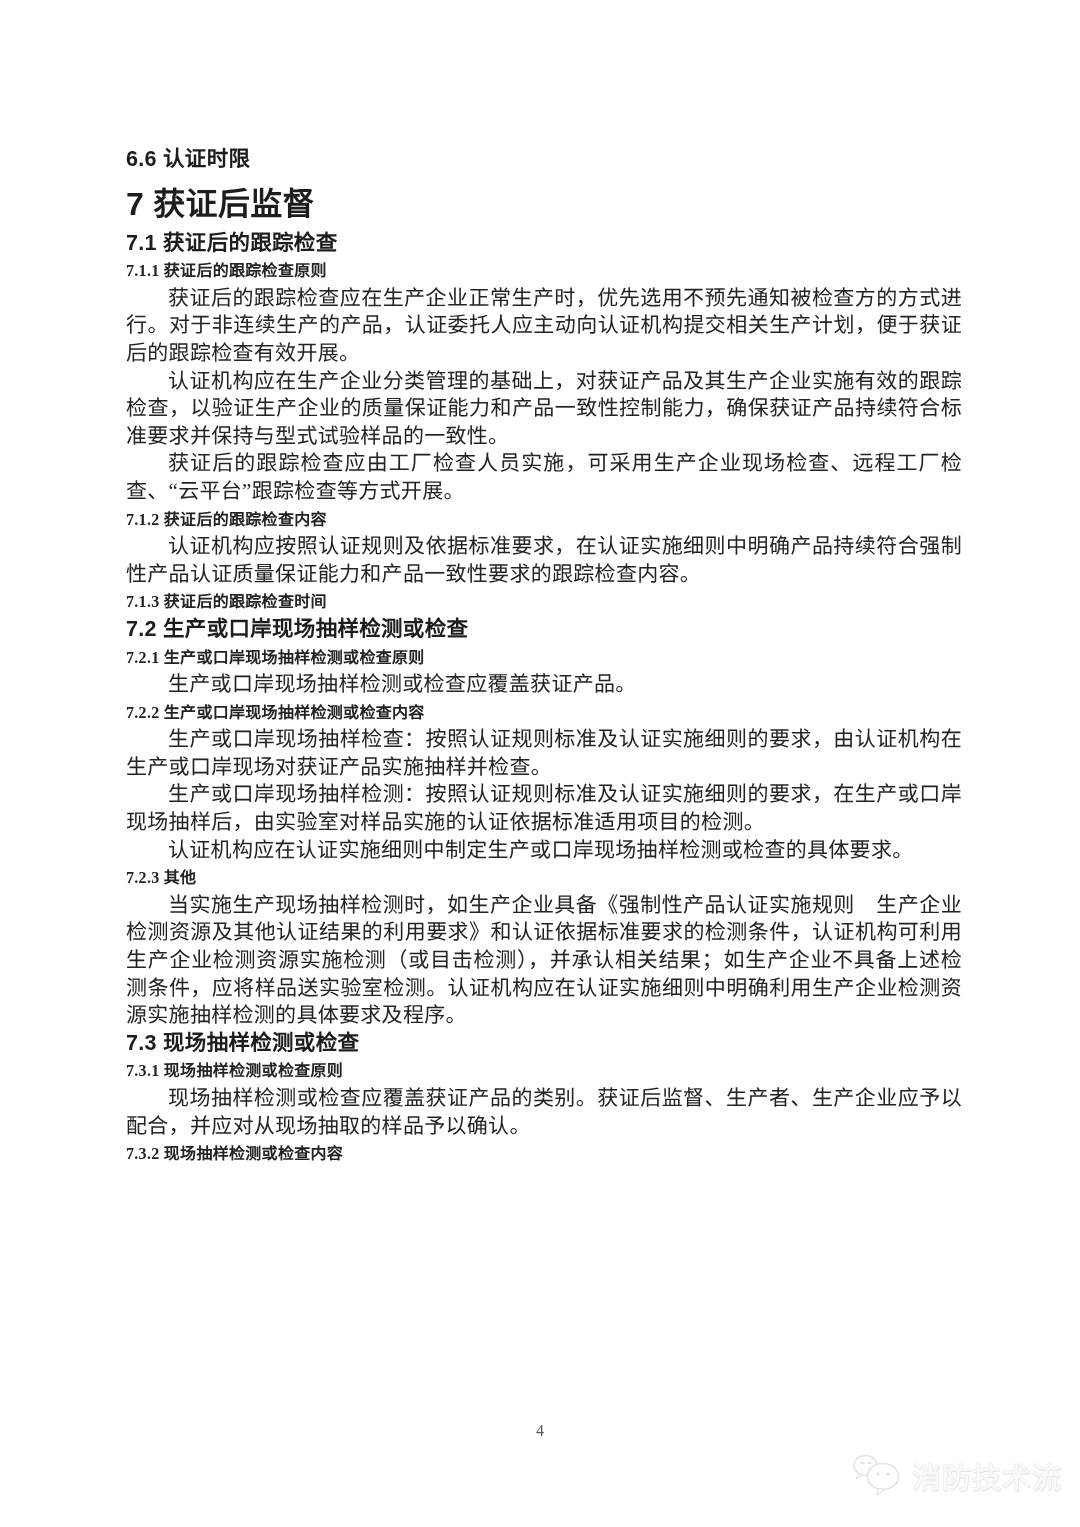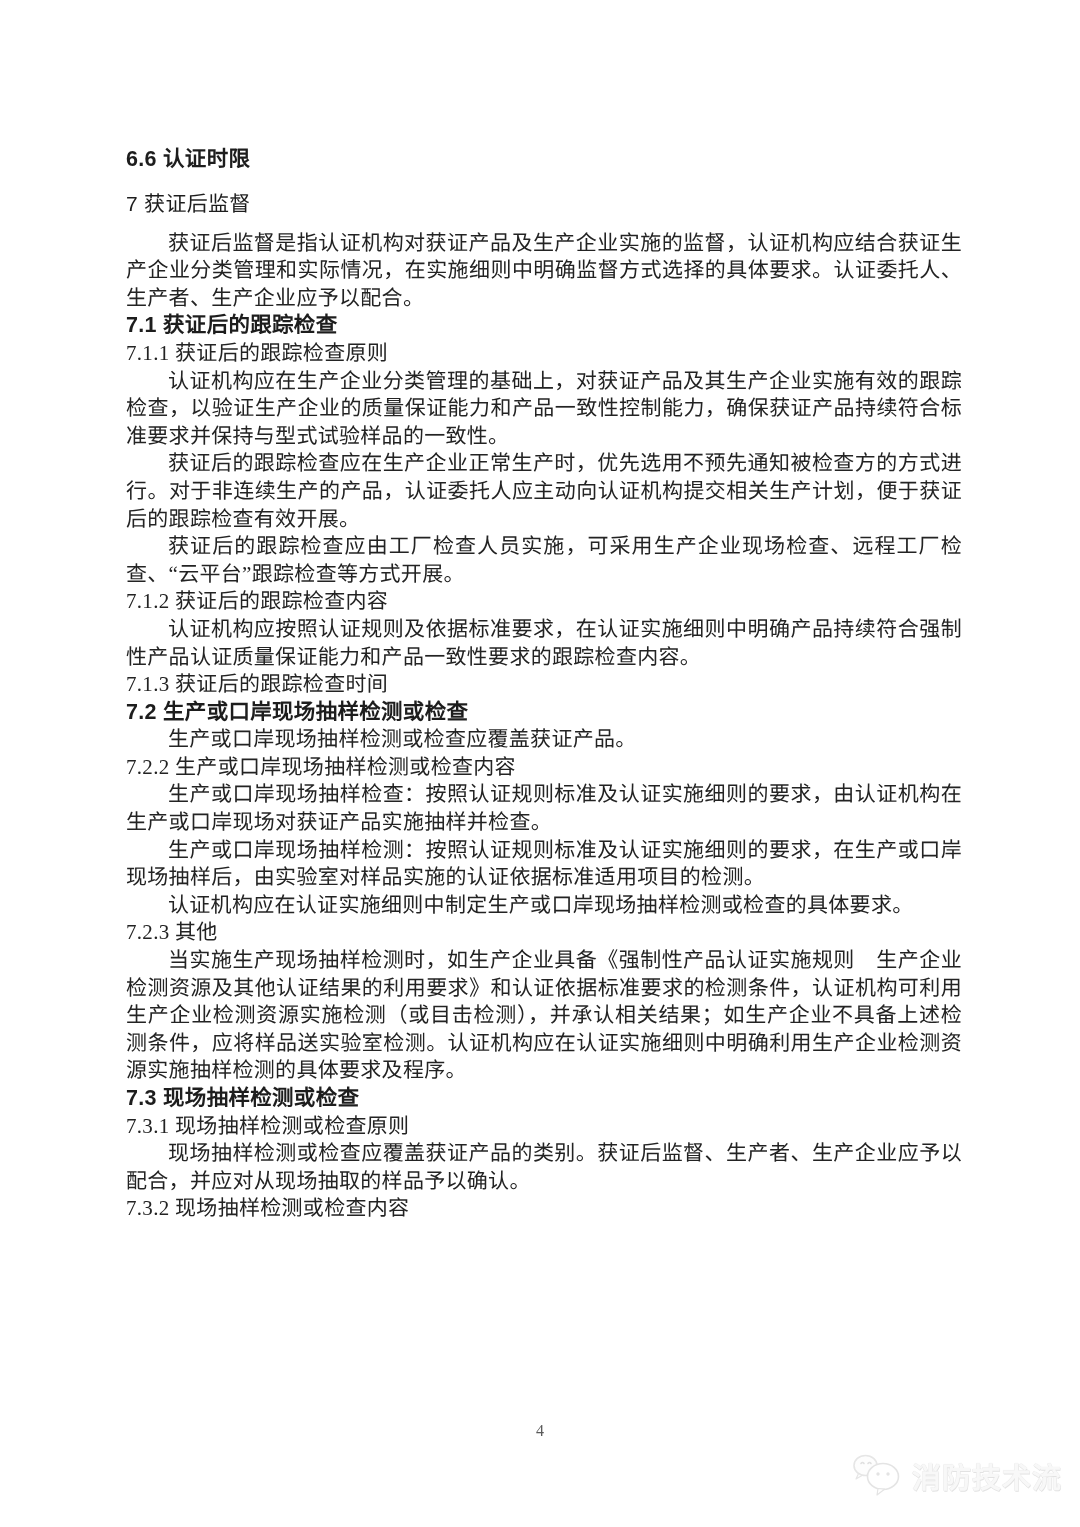--- a/index.html
+++ b/index.html
@@ -29,38 +29,38 @@
   }
   .content p, .content h1, .content h2, .content h3 {
     margin: 0;
     padding: 0;
   }
   .para {
     text-indent: 2em;
   }
   .chapter-h {
     font-family: "Liberation Sans", "DejaVu Sans", sans-serif;
-    font-size: 21px;
-    font-weight: 400;
+    font-size: 32px;
+    font-weight: 700;
     line-height: 36px;
     margin: 12px 0 8px 0 !important;
     text-indent: 0;
     color: #1d1d1d;
   }
   .section-h {
     font-family: "Liberation Sans", "DejaVu Sans", sans-serif;
     font-size: 21.5px;
     font-weight: 700;
     line-height: 27.6px;
     text-indent: 0;
     color: #1d1d1d;
   }
   .subsection-h {
-    font-size: 21px;
-    font-weight: 400;
+    font-size: 16px;
+    font-weight: 700;
     line-height: 27.6px;
     text-indent: 0;
   }
   .page-footer {
     position: absolute;
     top: 1422px;
     left: 0;
     width: 100%;
     text-align: center;
     font-size: 16px;
@@ -92,30 +92,30 @@
   }
 </style>
 </head>
 <body>
 
 <div class="page">
 
   <div class="content">
     <h2 class="section-h">6.6 认证时限</h2>
     <h1 class="chapter-h">7 获证后监督</h1>
-    <p class="para">获证后监督是指认证机构对获证产品及生产企业实施的监督，认证机构应结合获证生产企业分类管理和实际情况，在实施细则中明确监督方式选择的具体要求。认证委托人、生产者、生产企业应予以配合。</p>
     <h2 class="section-h">7.1 获证后的跟踪检查</h2>
     <h3 class="subsection-h">7.1.1 获证后的跟踪检查原则</h3>
+    <p class="para">获证后的跟踪检查应在生产企业正常生产时，优先选用不预先通知被检查方的方式进行。对于非连续生产的产品，认证委托人应主动向认证机构提交相关生产计划，便于获证后的跟踪检查有效开展。</p>
     <p class="para">认证机构应在生产企业分类管理的基础上，对获证产品及其生产企业实施有效的跟踪检查，以验证生产企业的质量保证能力和产品一致性控制能力，确保获证产品持续符合标准要求并保持与型式试验样品的一致性。</p>
-    <p class="para">获证后的跟踪检查应在生产企业正常生产时，优先选用不预先通知被检查方的方式进行。对于非连续生产的产品，认证委托人应主动向认证机构提交相关生产计划，便于获证后的跟踪检查有效开展。</p>
     <p class="para">获证后的跟踪检查应由工厂检查人员实施，可采用生产企业现场检查、远程工厂检查、“云平台”跟踪检查等方式开展。</p>
     <h3 class="subsection-h">7.1.2 获证后的跟踪检查内容</h3>
     <p class="para">认证机构应按照认证规则及依据标准要求，在认证实施细则中明确产品持续符合强制性产品认证质量保证能力和产品一致性要求的跟踪检查内容。</p>
     <h3 class="subsection-h">7.1.3 获证后的跟踪检查时间</h3>
     <h2 class="section-h">7.2 生产或口岸现场抽样检测或检查</h2>
+    <h3 class="subsection-h">7.2.1 生产或口岸现场抽样检测或检查原则</h3>
     <p class="para">生产或口岸现场抽样检测或检查应覆盖获证产品。</p>
     <h3 class="subsection-h">7.2.2 生产或口岸现场抽样检测或检查内容</h3>
     <p class="para">生产或口岸现场抽样检查：按照认证规则标准及认证实施细则的要求，由认证机构在生产或口岸现场对获证产品实施抽样并检查。</p>
     <p class="para">生产或口岸现场抽样检测：按照认证规则标准及认证实施细则的要求，在生产或口岸现场抽样后，由实验室对样品实施的认证依据标准适用项目的检测。</p>
     <p class="para">认证机构应在认证实施细则中制定生产或口岸现场抽样检测或检查的具体要求。</p>
     <h3 class="subsection-h">7.2.3 其他</h3>
     <p class="para">当实施生产现场抽样检测时，如生产企业具备《强制性产品认证实施规则　生产企业检测资源及其他认证结果的利用要求》和认证依据标准要求的检测条件，认证机构可利用生产企业检测资源实施检测（或目击检测），并承认相关结果；如生产企业不具备上述检测条件，应将样品送实验室检测。认证机构应在认证实施细则中明确利用生产企业检测资源实施抽样检测的具体要求及程序。</p>
     <h2 class="section-h">7.3 现场抽样检测或检查</h2>
     <h3 class="subsection-h">7.3.1 现场抽样检测或检查原则</h3>
     <p class="para">现场抽样检测或检查应覆盖获证产品的类别。获证后监督、生产者、生产企业应予以配合，并应对从现场抽取的样品予以确认。</p>

